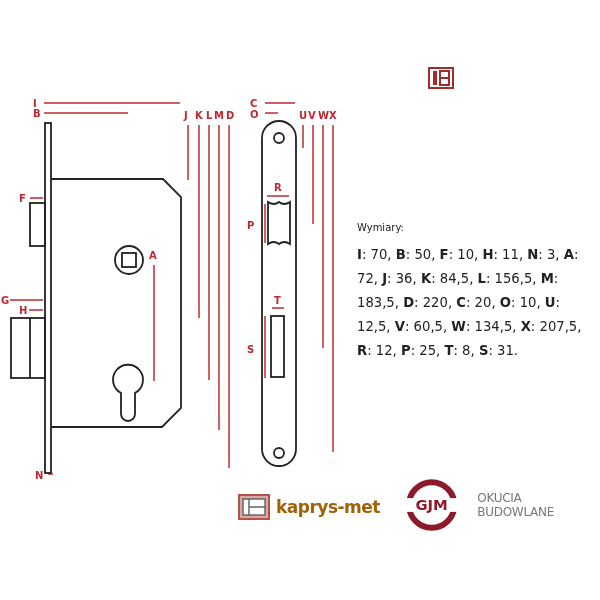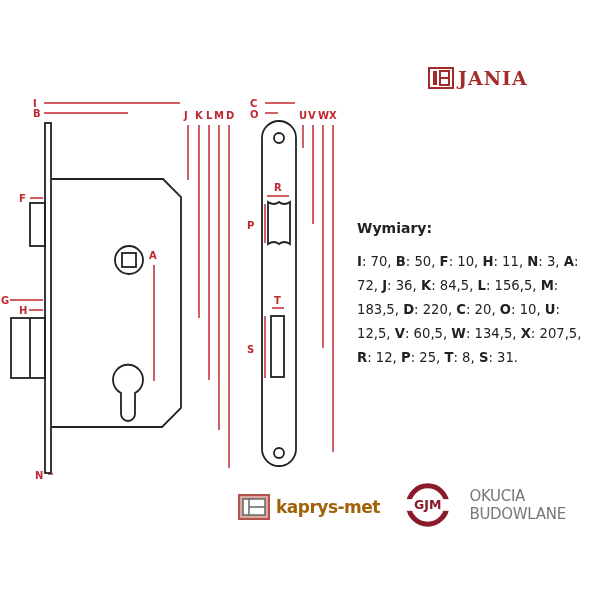--- a/index.html
+++ b/index.html
@@ -2,38 +2,37 @@
 <html><head>
 <meta charset="utf-8">
 <style>
   html, body { margin:0; padding:0; background:#ffffff; }
   body { width:600px; height:600px; position:relative; overflow:hidden; font-family:"DejaVu Sans", sans-serif; }
   #diagram { position:absolute; left:0; top:0; width:600px; height:600px; }
   .lbl { font-family:"DejaVu Sans", sans-serif; font-weight:bold; font-size:10px; fill:#c0282f; }
   .brand-jania { position:absolute; left:428px; top:66px; height:24px; display:flex; align-items:center; }
   .jania-text { font-family:"DejaVu Serif", serif; font-weight:bold; font-size:19px; color:#a52a2a; letter-spacing:1px; margin-left:4px; }
   .dims { position:absolute; left:357px; top:216px; width:240px; font-family:"DejaVu Sans", sans-serif; font-size:13.2px; color:#222; line-height:24px; }
-  .dims-title { font-weight:bold; font-size:14px; margin-bottom:10px; }
+  .dims-title { font-weight:normal; font-size:10px; margin-bottom:3px; }
   .dims-text b { font-weight:bold; }
   .kaprys { position:absolute; left:238px; top:494px; display:flex; align-items:center; }
   .kaprys-text { font-family:"DejaVu Sans", sans-serif; font-weight:bold; font-size:17px; color:#a16207; margin-left:6px; letter-spacing:-0.5px; }
   .gjm { position:absolute; left:406px; top:479px; display:flex; align-items:center; }
-  .gjm-text { font-family:"DejaVu Sans", sans-serif; font-size:15px; color:#777; margin-left:20px; letter-spacing:-0.3px; }
+  .gjm-text { font-family:"DejaVu Sans", sans-serif; font-size:12px; color:#777; margin-left:20px; letter-spacing:-0.3px; }
 </style>
 </head>
 <body>
 
 <div class="brand-jania">
   <svg width="26" height="22" viewBox="0 0 26 22">
     <rect x="1" y="1" width="24" height="20" fill="none" stroke="#a52a2a" stroke-width="2"></rect>
     <rect x="5" y="4" width="4" height="14" fill="#a52a2a"></rect>
     <rect x="12" y="4" width="9" height="14" fill="none" stroke="#a52a2a" stroke-width="2"></rect>
     <line x1="12" y1="11" x2="21" y2="11" stroke="#a52a2a" stroke-width="2"></line>
   </svg>
-  <span class="jania-text">JANIA</span>
 </div>
 
 <svg id="diagram" viewBox="0 0 600 600">
 
   <g stroke="#c0282f" stroke-width="1.5" fill="none">
     <line x1="44" y1="103" x2="180" y2="103"></line>
     <line x1="44" y1="113" x2="128" y2="113"></line>
     <line x1="188" y1="125" x2="188" y2="180"></line>
     <line x1="199" y1="125" x2="199" y2="318"></line>
     <line x1="209" y1="125" x2="209" y2="380"></line>

